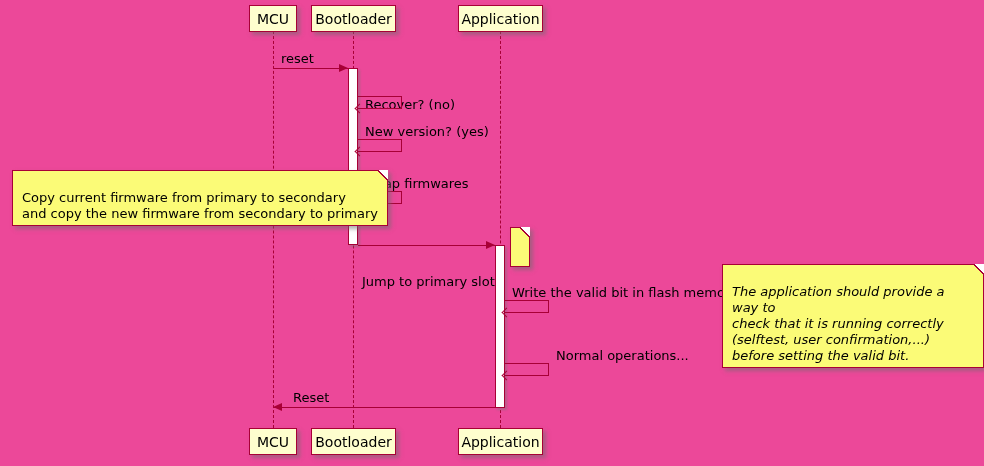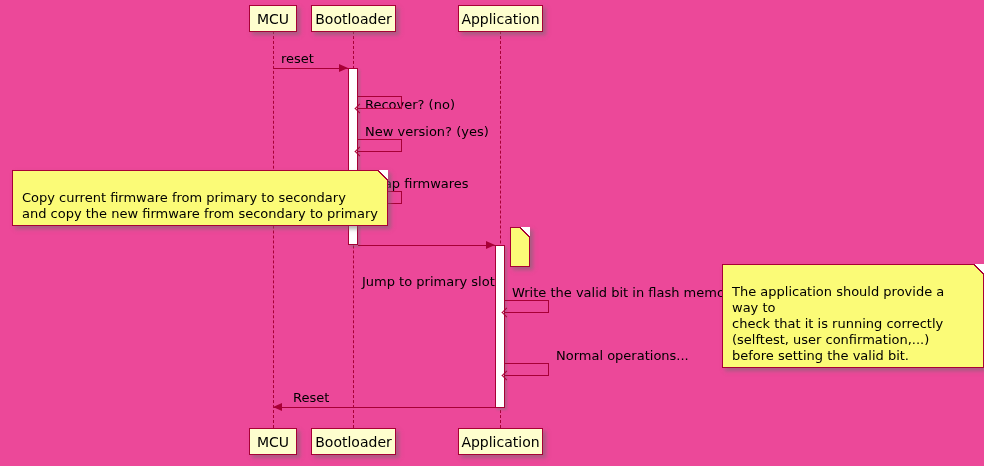--- a/index.html
+++ b/index.html
@@ -95,21 +95,21 @@
   <div class="arrow-r" style="left:486px;top:240.5px;"></div>
 
   <div class="note" style="left:510px;top:227px;">
     <span class="note-fold"></span>
   </div>
 
   <div class="msg-label" style="left:512px;top:285px;">Write the valid bit in flash memory</div>
   <div class="self-loop" style="left:505px;top:300px;"></div>
   <div class="chev-l" style="left:503px;top:309px;"></div>
 
-  <div class="note" style="left:722px;top:264px;">
+  <div class="note" style="left:722px;top:264px;font-style:italic;">
     <span class="note-fold"></span><span>The application should provide a way to
 check that it is running correctly
 (selftest, user confirmation,...)
 before setting the valid bit.</span>
   </div>
 
   <div class="msg-label" style="left:512px;top:348px;margin-left:44px;">Normal operations...</div>
   <div class="self-loop" style="left:505px;top:363px;"></div>
   <div class="chev-l" style="left:503px;top:372px;"></div>
 

